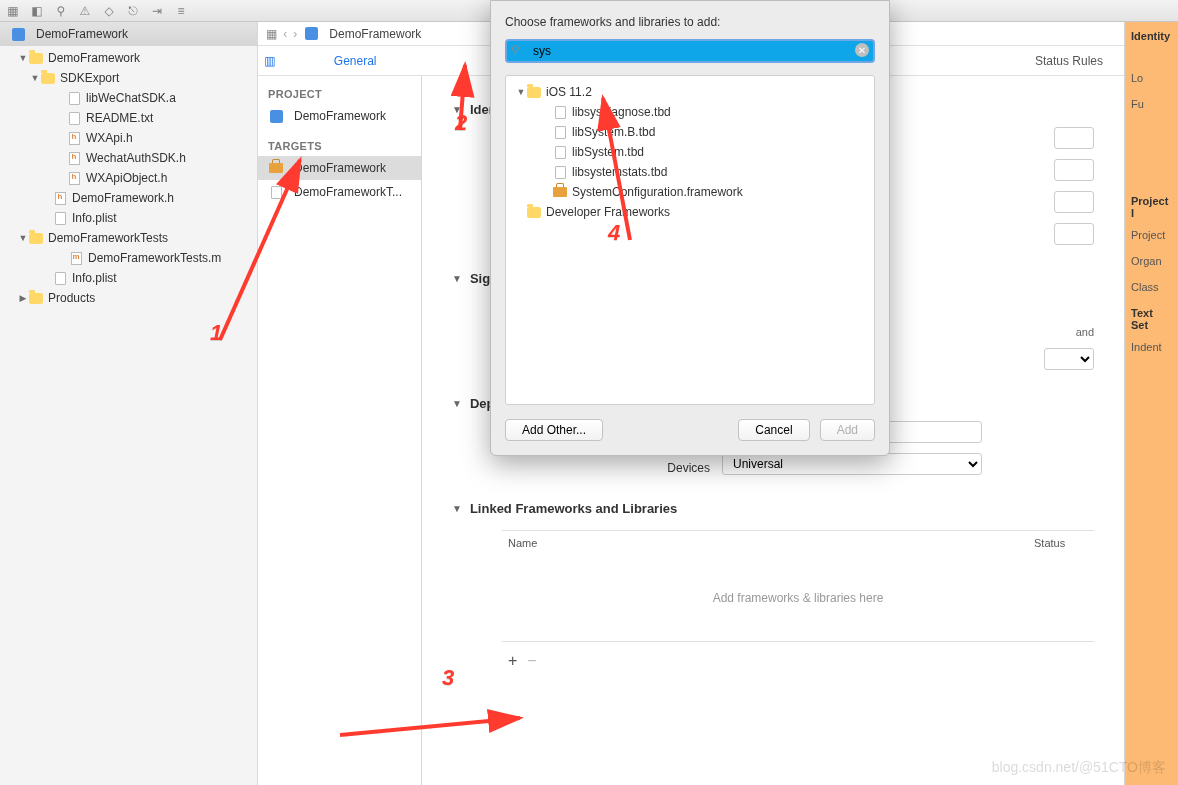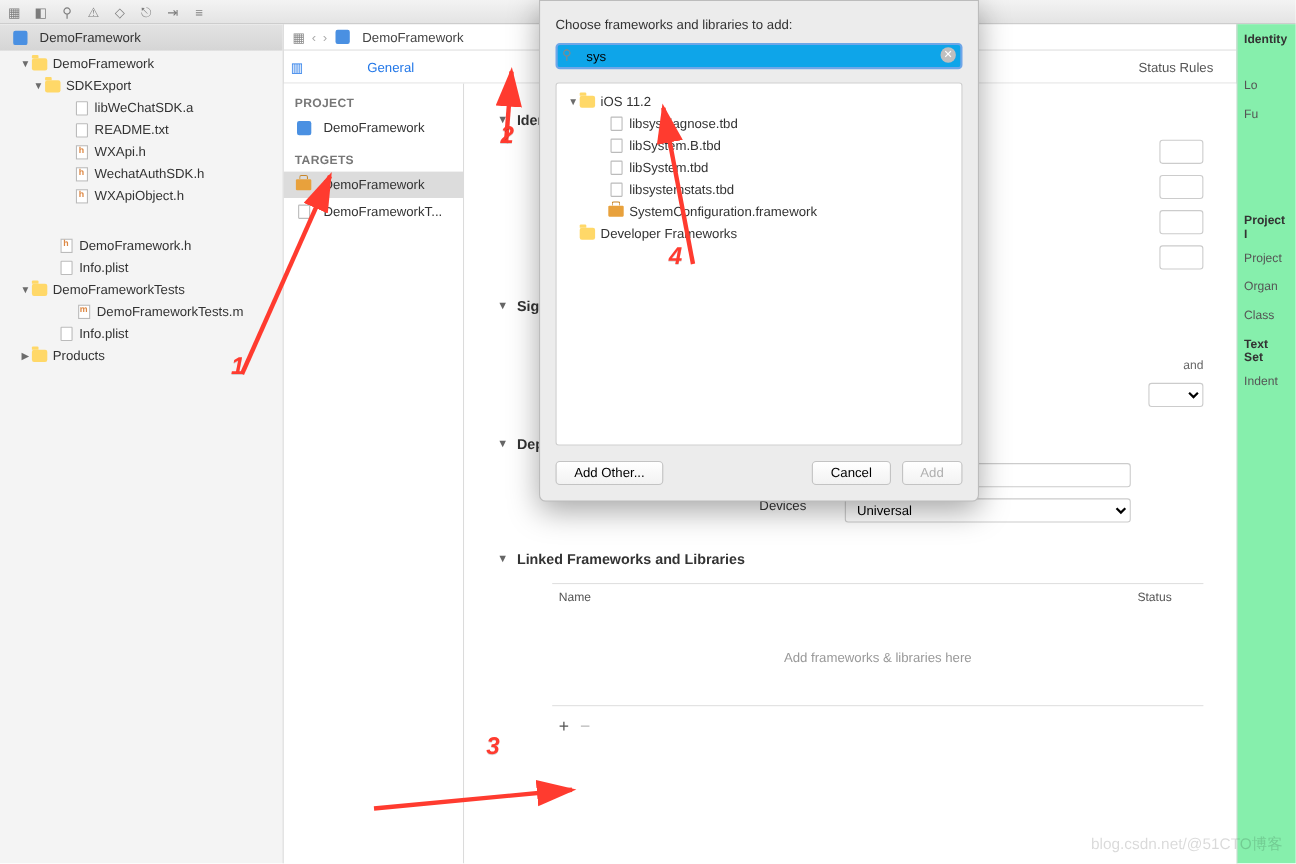--- a/index.html
+++ b/index.html
@@ -17,39 +17,39 @@
 .folder::before { content: ""; position: absolute; width: 6px; height: 3px; background: #ffd868; top: -3px; left: 0; border-radius: 1px 1px 0 0; }
 .blueicon { width: 13px; height: 13px; background: #4a90e2; border-radius: 2px; }
 .file { width: 11px; height: 13px; background: #fff; border: 1px solid #bbb; border-radius: 1px; }
 .hfile { width: 11px; height: 13px; background: #fff; border: 1px solid #bbb; position: relative; }
 .hfile::after { content: "h"; position: absolute; font-size: 8px; color: #d84; left: 2px; top: -1px; font-weight: bold; }
 .mfile { width: 11px; height: 13px; background: #fff; border: 1px solid #bbb; position: relative; }
 .mfile::after { content: "m"; position: absolute; font-size: 8px; color: #d84; left: 1px; top: -1px; font-weight: bold; }
 .center { flex: 1; display: flex; }
 .targets { width: 164px; border-right: 1px solid #d7d7d7; background: #fff; }
 .center-main { flex: 1; background: #fff; overflow: hidden; position: relative; }
-.right { width: 54px; border-left: 1px solid #d7d7d7; background: #86efac; padding: 8px 6px; font-size: 11px; }
+.right { width: 54px; border-left: 1px solid #d7d7d7; background: #fdba74; padding: 8px 6px; font-size: 11px; }
 .right .hdr { font-weight: bold; color: #333; margin-bottom: 10px; }
 .right .lbl { color: #555; margin-bottom: 14px; }
 .breadcrumb { height: 24px; border-bottom: 1px solid #e0e0e0; display: flex; align-items: center; gap: 6px; padding: 0 8px; color: #444; }
 .breadcrumb .sep { color: #aaa; }
 .tabbar { height: 30px; display: flex; align-items: center; border-bottom: 1px solid #e0e0e0; }
 .tabbar .tab { flex: 1; text-align: center; font-size: 12px; color: #555; }
 .tabbar .tab.active { color: #2076e8; }
 .side-icon { width: 24px; display: flex; align-items: center; justify-content: center; color: #2076e8; }
 .section-head { color: #777; font-size: 11px; font-weight: 600; letter-spacing: .3px; padding: 12px 10px 4px; }
 .target-item { display: flex; align-items: center; gap: 6px; padding: 4px 10px; }
 .target-item.sel { background: #dcdcdc; }
 .toolbox { width: 14px; height: 10px; background: #e8a13c; border-radius: 1px; position: relative; }
 .toolbox::before { content: ""; position: absolute; width: 6px; height: 3px; border: 1px solid #c8872b; border-bottom: none; top: -4px; left: 3px; border-radius: 2px 2px 0 0; }
 .editor { padding: 0 30px 30px 30px; }
 .sect { margin-top: 26px; }
 .sect-title { font-weight: bold; font-size: 13px; display: flex; align-items: center; gap: 8px; }
 .sect-title .tri { font-size: 10px; color: #666; }
-.formrow { display: flex; align-items: flex-start; margin-top: 10px; gap: 23px; }
+.formrow { display: flex; align-items: flex-end; margin-top: 10px; }
 .formrow label { width: 220px; text-align: right; padding-right: 12px; color: #333; }
 .sel-input { border: 1px solid #ccc; background: #fff; height: 22px; padding: 2px 6px; border-radius: 3px; min-width: 260px; font-size: 12px; }
 .inline-gap { width: 50px; }
 .linked-table { border: 1px solid #e0e0e0; border-left: none; border-right: none; margin-top: 14px; }
 .linked-head { display: flex; padding: 6px 0; color: #555; font-size: 11px; }
 .linked-head .c1 { flex: 1; padding-left: 6px; }
 .linked-head .c2 { width: 60px; }
 .linked-empty { text-align: center; color: #999; padding: 36px 0; }
 .addremove { display: flex; gap: 10px; padding: 10px 0 0 6px; font-size: 16px; color: #555; }
 .modal { position: absolute; top: 0; left: 490px; width: 400px; background: #ececec; border: 1px solid #bcbcbc; border-radius: 0 0 6px 6px; box-shadow: 0 8px 28px rgba(0,0,0,.35); padding: 14px; z-index: 50; }
@@ -134,21 +134,21 @@
           </span>
           <span>WechatAuthSDK.h</span>
         </div>
         <div class="tree-item" style="padding-left: 56px;">
           <span class="disclosure"></span>
           <span class="ficon">
             <span class="hfile"></span>
           </span>
           <span>WXApiObject.h</span>
         </div>
-        <div class="tree-item" style="padding-left: 42px; margin-top: 25px;">
+        <div class="tree-item" style="padding-left: 42px;">
           <span class="disclosure"></span>
           <span class="ficon">
             <span class="hfile"></span>
           </span>
           <span>DemoFramework.h</span>
         </div>
         <div class="tree-item" style="padding-left: 42px;">
           <span class="disclosure"></span>
           <span class="ficon">
             <span class="file"></span>

